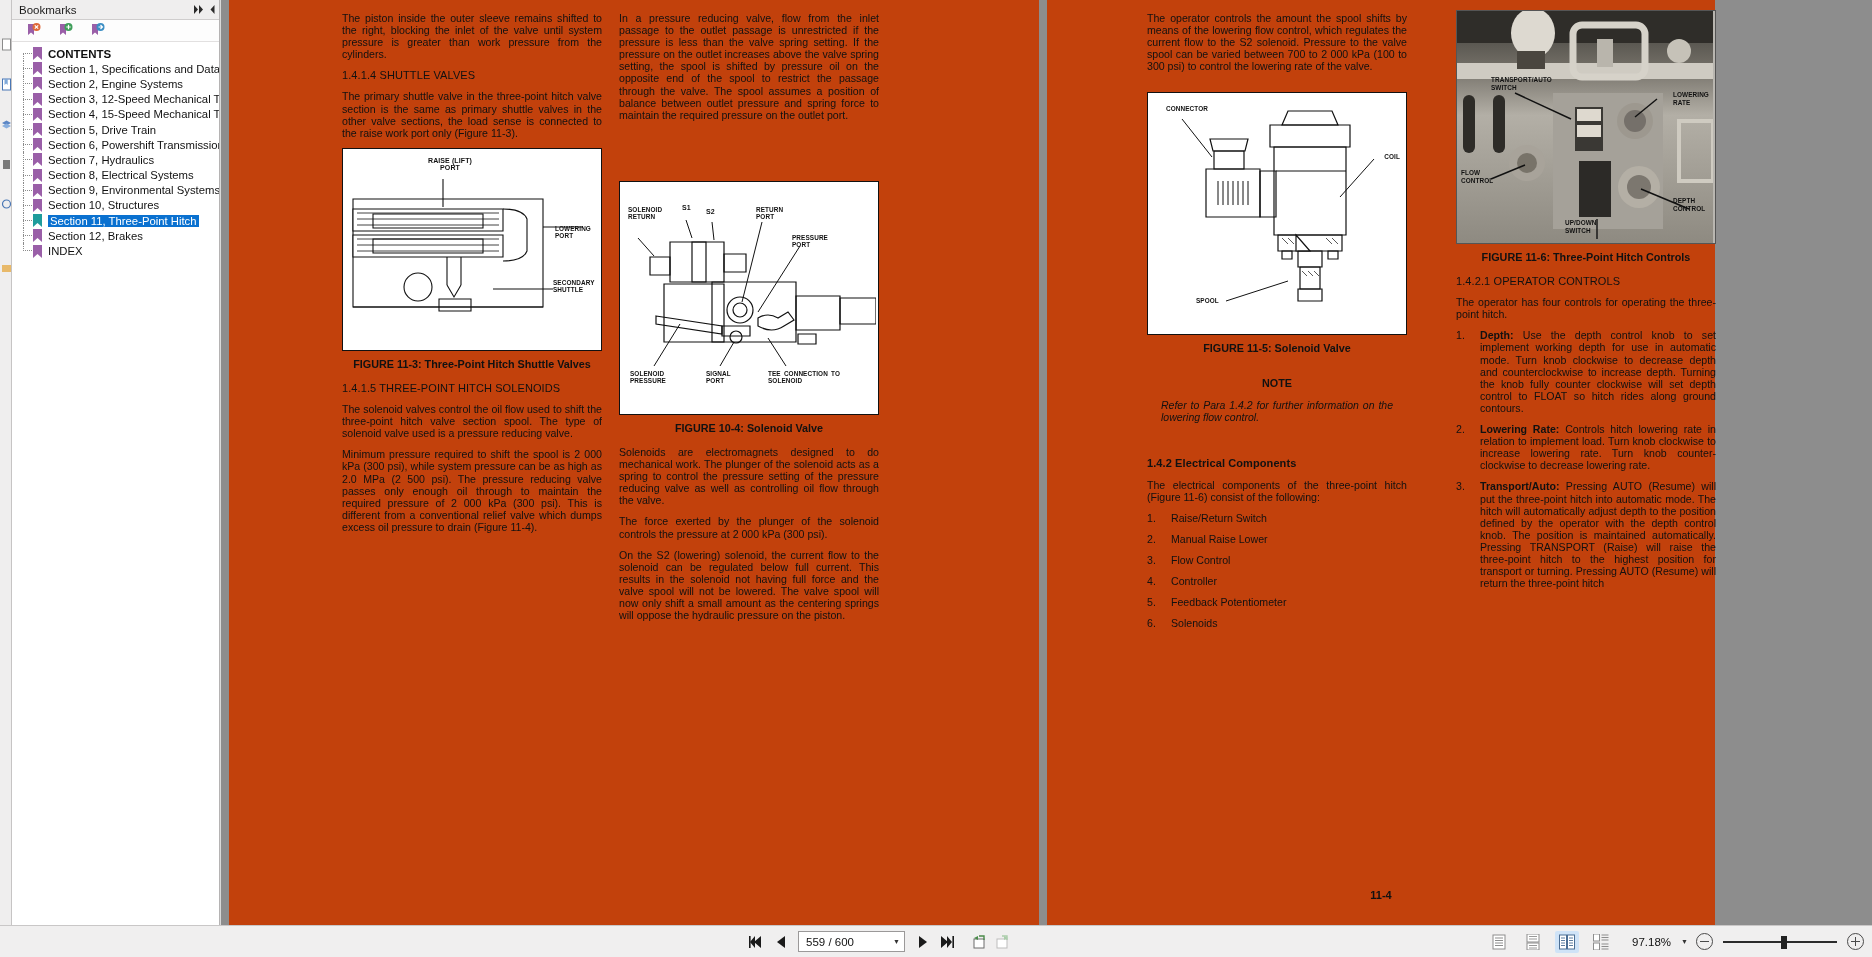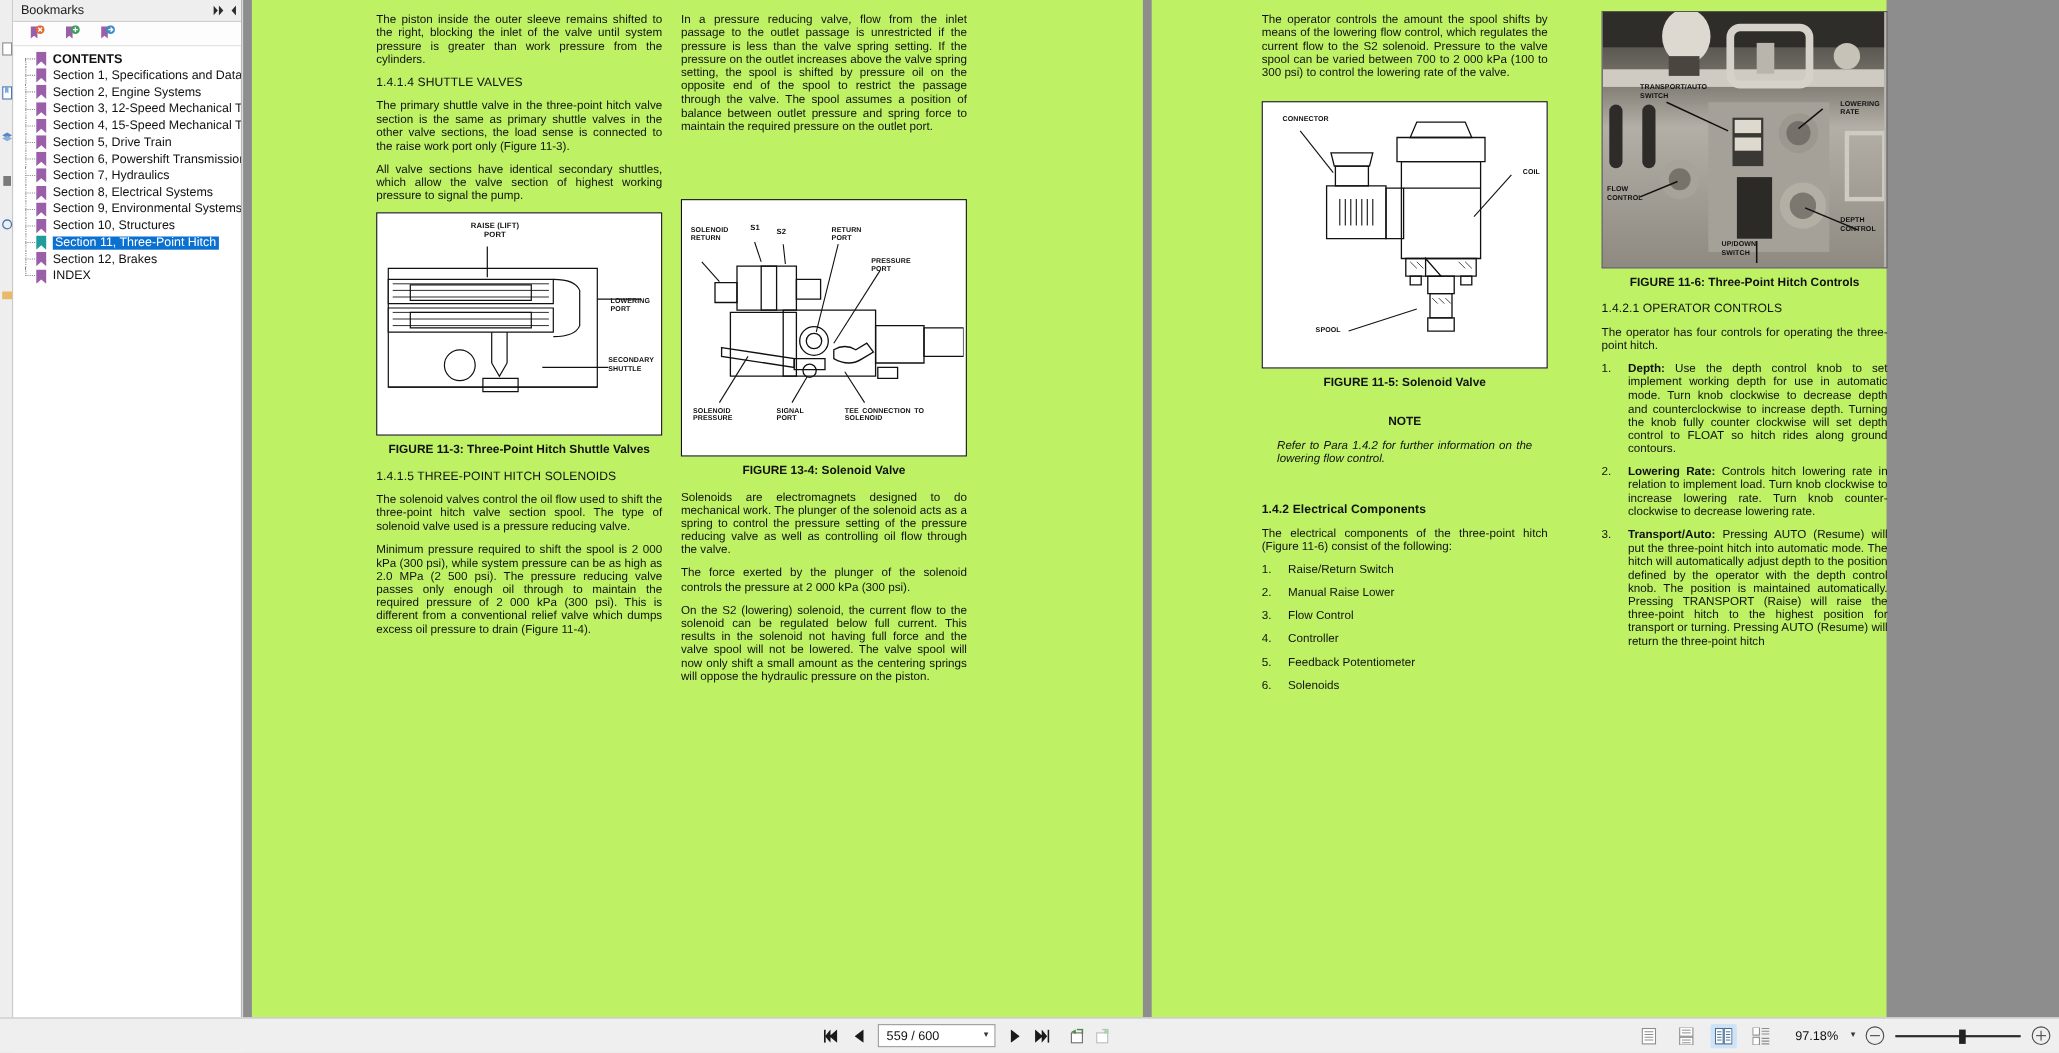--- a/index.html
+++ b/index.html
@@ -66,21 +66,21 @@
     height:11px; background:#cdcdcd; border:1px solid #b4b2b2; border-radius:1px;
     margin-left:6px; width:145px;
   }
 
   
   .doc-view {
     position:absolute; left:221px; top:0; right:0; height:925px;
     background:#8d8d8d; overflow:hidden;
   }
   .page {
-    position:absolute; top:0; background:#bef264;
+    position:absolute; top:0; background:#c2410c;
   }
   .page-left  { left:8px;  width:810px; height:925px; }
   .page-right { left:826px; width:668px; height:925px; }
 
   .page-inner { position:absolute; inset:0; }
   .col {
     position:absolute; top:12px; width:260px;
     font-family:"Liberation Sans", sans-serif;
     font-size:10.6px; line-height:12.1px; color:#111; text-align:justify;
   }
@@ -342,21 +342,20 @@
 
   <div class="doc-view">
 
     <div class="page page-left">
       <div class="page-inner">
 
         <div class="col" style="left:113px;">
           <p>The piston inside the outer sleeve remains shifted to the right, blocking the inlet of the valve until system pressure is greater than work pressure from the cylinders.</p>
           <h4>1.4.1.4  SHUTTLE VALVES</h4>
           <p>The primary shuttle valve in the three-point hitch valve section is the same as primary shuttle valves in the other valve sections, the load sense is connected to the raise work port only (Figure 11-3).</p>
-          <p>All valve sections have identical secondary shuttles, which allow the valve section of highest working pressure to signal the pump.</p>
 
           <div class="figbox" style="height:203px;margin-top:8px;">
             <div class="fig-lbl sz7" style="left:80px;top:8px;text-align:center;width:54px;">RAISE (LIFT) PORT</div>
             <div class="fig-lbl" style="right:6px;top:76px;width:40px;">LOWERING PORT</div>
             <div class="fig-lbl" style="right:6px;top:130px;width:42px;">SECONDARY SHUTTLE</div>
             <svg width="258" height="200" viewBox="0 0 258 200" style="position:absolute;left:0;top:0;">
               <g stroke="#111" fill="none" stroke-width="1.1">
                 <path d="M10 50 h190 v108 h-190 z"></path>
                 <path d="M10 60 h150 v22 h-150 z" fill="#fff"></path>
                 <path d="M10 86 h150 v22 h-150 z" fill="#fff"></path>
@@ -419,21 +418,21 @@
                 <path d="M66 38 l6 18" stroke-width="1"></path>
                 <path d="M92 40 l2 18" stroke-width="1"></path>
                 <path d="M142 40 l-20 80" stroke-width="1"></path>
                 <path d="M180 64 l-42 66" stroke-width="1"></path>
                 <path d="M34 184 l26 -42" stroke-width="1"></path>
                 <path d="M100 184 l14 -24" stroke-width="1"></path>
                 <path d="M166 184 l-18 -28" stroke-width="1"></path>
               </g>
             </svg>
           </div>
-          <div class="figcap">FIGURE 13-4: Solenoid Valve</div>
+          <div class="figcap">FIGURE 10-4: Solenoid Valve</div>
 
           <p>Solenoids are electromagnets designed to do mechanical work. The plunger of the solenoid acts as a spring to control the pressure setting of the pressure reducing valve as well as controlling oil flow through the valve.</p>
           <p>The force exerted by the plunger of the solenoid controls the pressure at 2 000 kPa (300 psi).</p>
           <p>On the S2 (lowering) solenoid, the current flow to the solenoid can be regulated below full current. This results in the solenoid not having full force and the valve spool will not be lowered. The valve spool will now only shift a small amount as the centering springs will oppose the hydraulic pressure on the piston.</p>
         </div>
 
       </div>
     </div>
 
     <div class="page page-right">
@@ -572,20 +571,21 @@
                 <span class="n">2.</span>
                 <span class="t"><b>Lowering Rate:</b> Controls hitch lowering rate in relation to implement load. Turn knob clockwise to increase lowering rate. Turn knob counter-clockwise to decrease lowering rate.</span>
               </li>
               <li>
                 <span class="n">3.</span>
                 <span class="t"><b>Transport/Auto:</b> Pressing AUTO (Resume) will put the three-point hitch into automatic mode. The hitch will automatically adjust depth to the position defined by the operator with the depth control knob. The position is maintained automatically. Pressing TRANSPORT (Raise) will raise the three-point hitch to the highest position for transport or turning. Pressing AUTO (Resume) will return the three-point hitch</span>
               </li>
             </ul>
         </div>
 
+        <div class="pagenum">11-4</div>
       </div>
     </div>
   </div>
 
   <div class="bottombar">
     <div class="bb-center">
       <span class="navbtn">
         <svg width="14" height="12" viewBox="0 0 14 12">
             <path d="M12 0 L5 6 L12 12 Z M6 0 L1 6 L6 12 Z" fill="#1a1a1a"></path>
             <rect x="0" y="0" width="1.6" height="12" fill="#1a1a1a"></rect>

